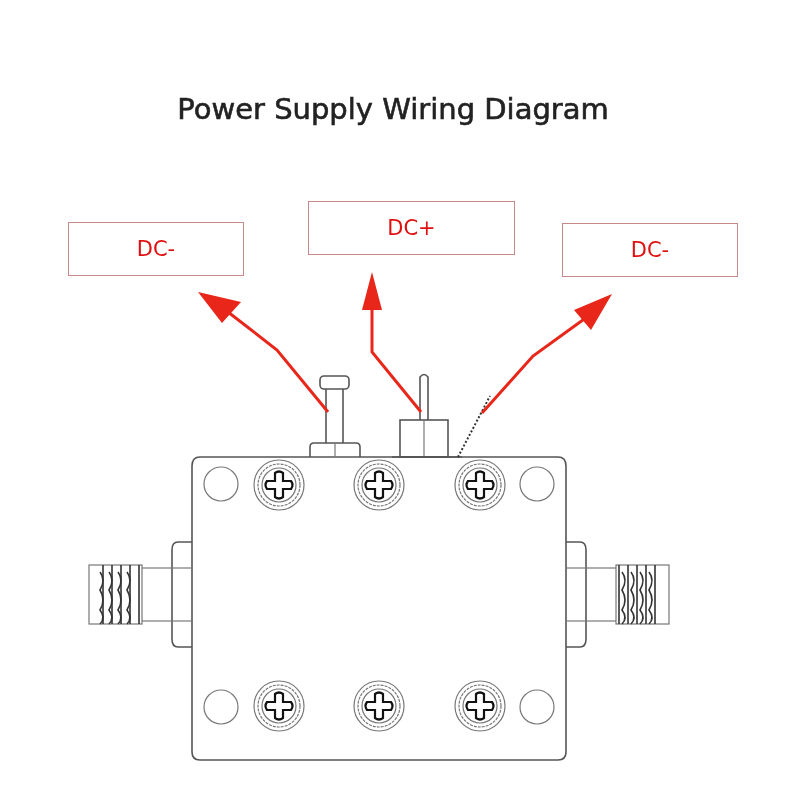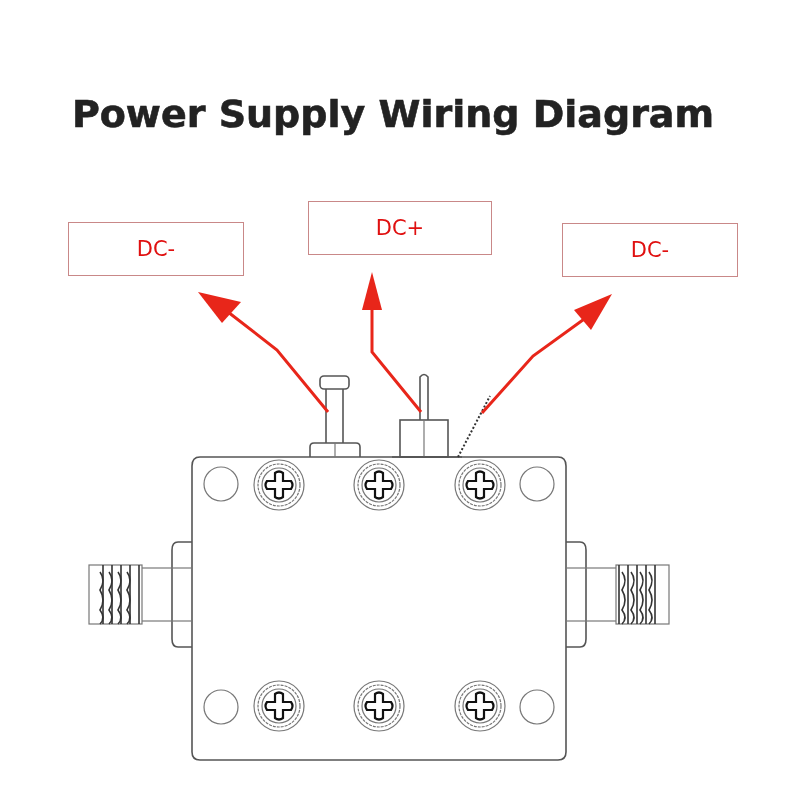--- a/index.html
+++ b/index.html
@@ -1,28 +1,28 @@
 <!DOCTYPE html>
 <html><head>
   <meta charset="utf-8">
   <style>
     html, body { margin: 0; padding: 0; background: #ffffff; }
     body { width: 800px; height: 792px; position: relative; overflow: hidden; font-family: "DejaVu Sans", sans-serif; }
     .title {
       position: absolute; left: 0; top: 92px; width: 786px; text-align: center;
-      font-family: "DejaVu Sans", sans-serif; font-size: 38px; font-weight: bold; color: #222222;
+      font-family: "DejaVu Sans", sans-serif; font-size: 29px; font-weight: normal; color: #222222;
       letter-spacing: 0px; -webkit-text-stroke: 0.6px #222222;
     }
     .label-box {
       position: absolute; box-sizing: border-box; border: 1.5px solid #c98888; background: #ffffff;
       display: flex; align-items: center; justify-content: center;
       font-family: "DejaVu Sans", sans-serif; font-size: 21px; color: #e01010; font-weight: normal;
     }
     #box-left { left: 68px; top: 222px; width: 176px; height: 54px; }
-    #box-center { left: 308px; top: 201px; width: 184px; height: 54px; }
+    #box-center { left: 308px; top: 201px; width: 207px; height: 54px; }
     #box-right { left: 562px; top: 223px; width: 176px; height: 54px; }
     svg.diagram { position: absolute; left: 0; top: 0; }
     .ln { stroke: #555555; stroke-width: 1.6; fill: none; }
     .ln-thin { stroke: #777777; stroke-width: 1.2; fill: none; }
     .screw-cross { stroke: #111111; stroke-width: 2.2; fill: #ffffff; }
     .arrow { stroke: #e8261a; stroke-width: 3; fill: none; }
     .arrow-head { fill: #e8261a; }
     .thread { stroke: #333333; stroke-width: 1.6; fill: none; }
     .wire { stroke: #333333; stroke-width: 2; stroke-dasharray: 2 2; fill: none; }
   </style>

